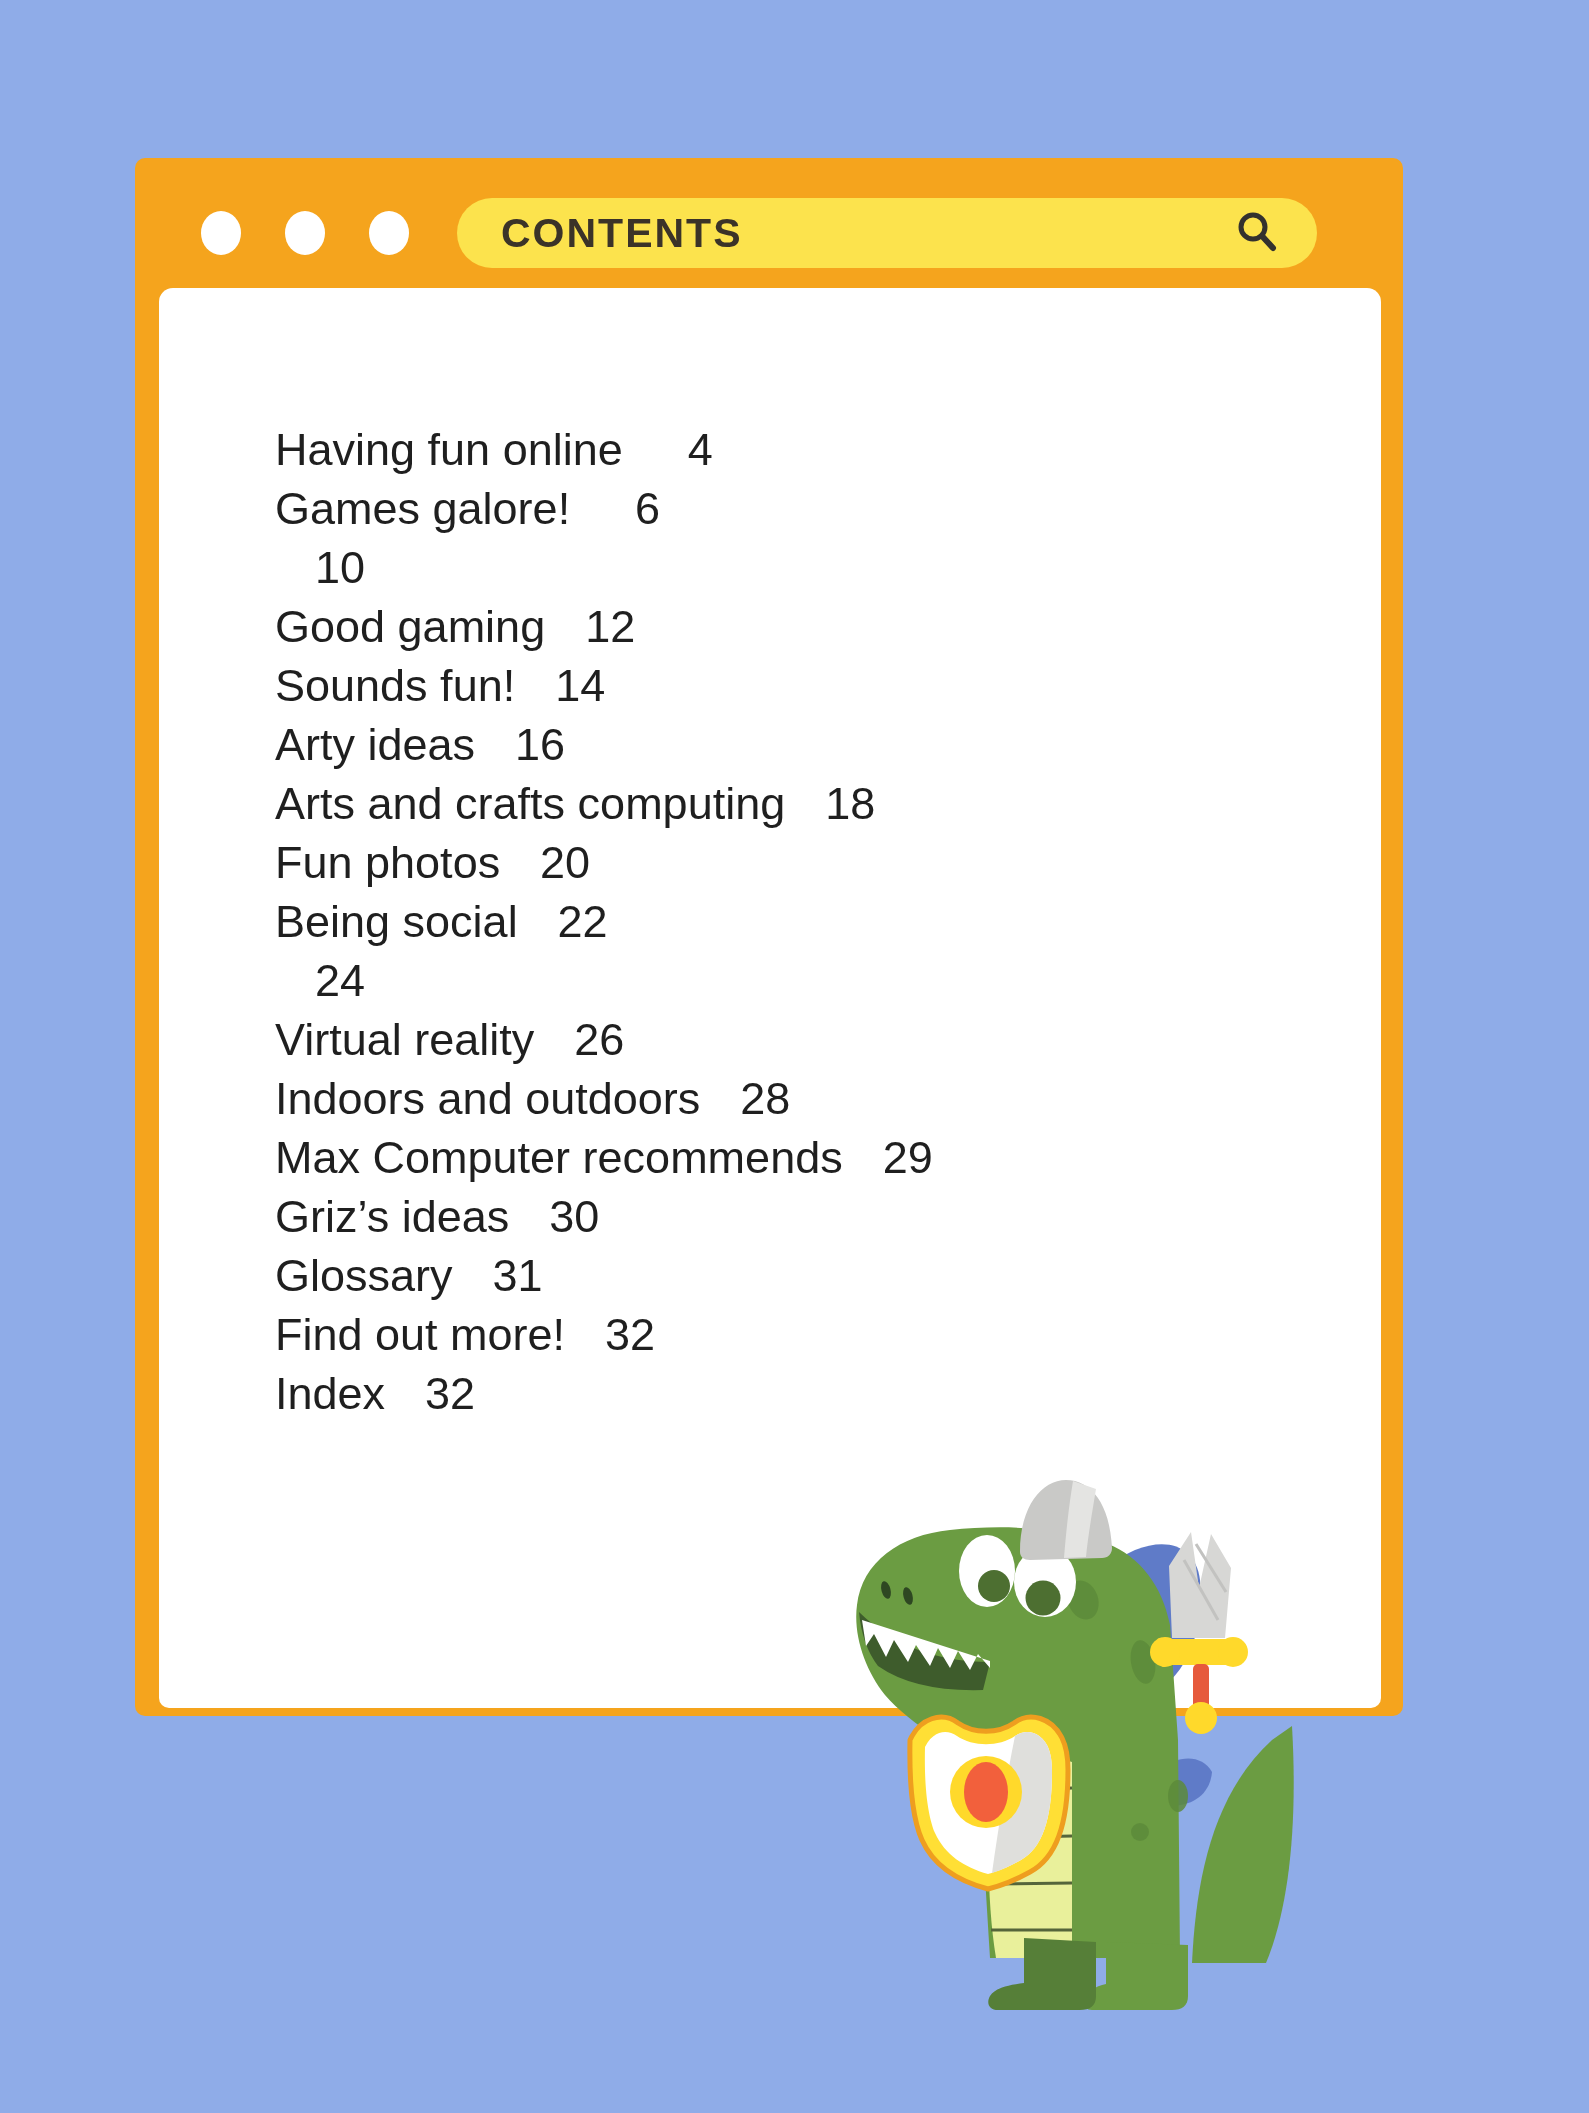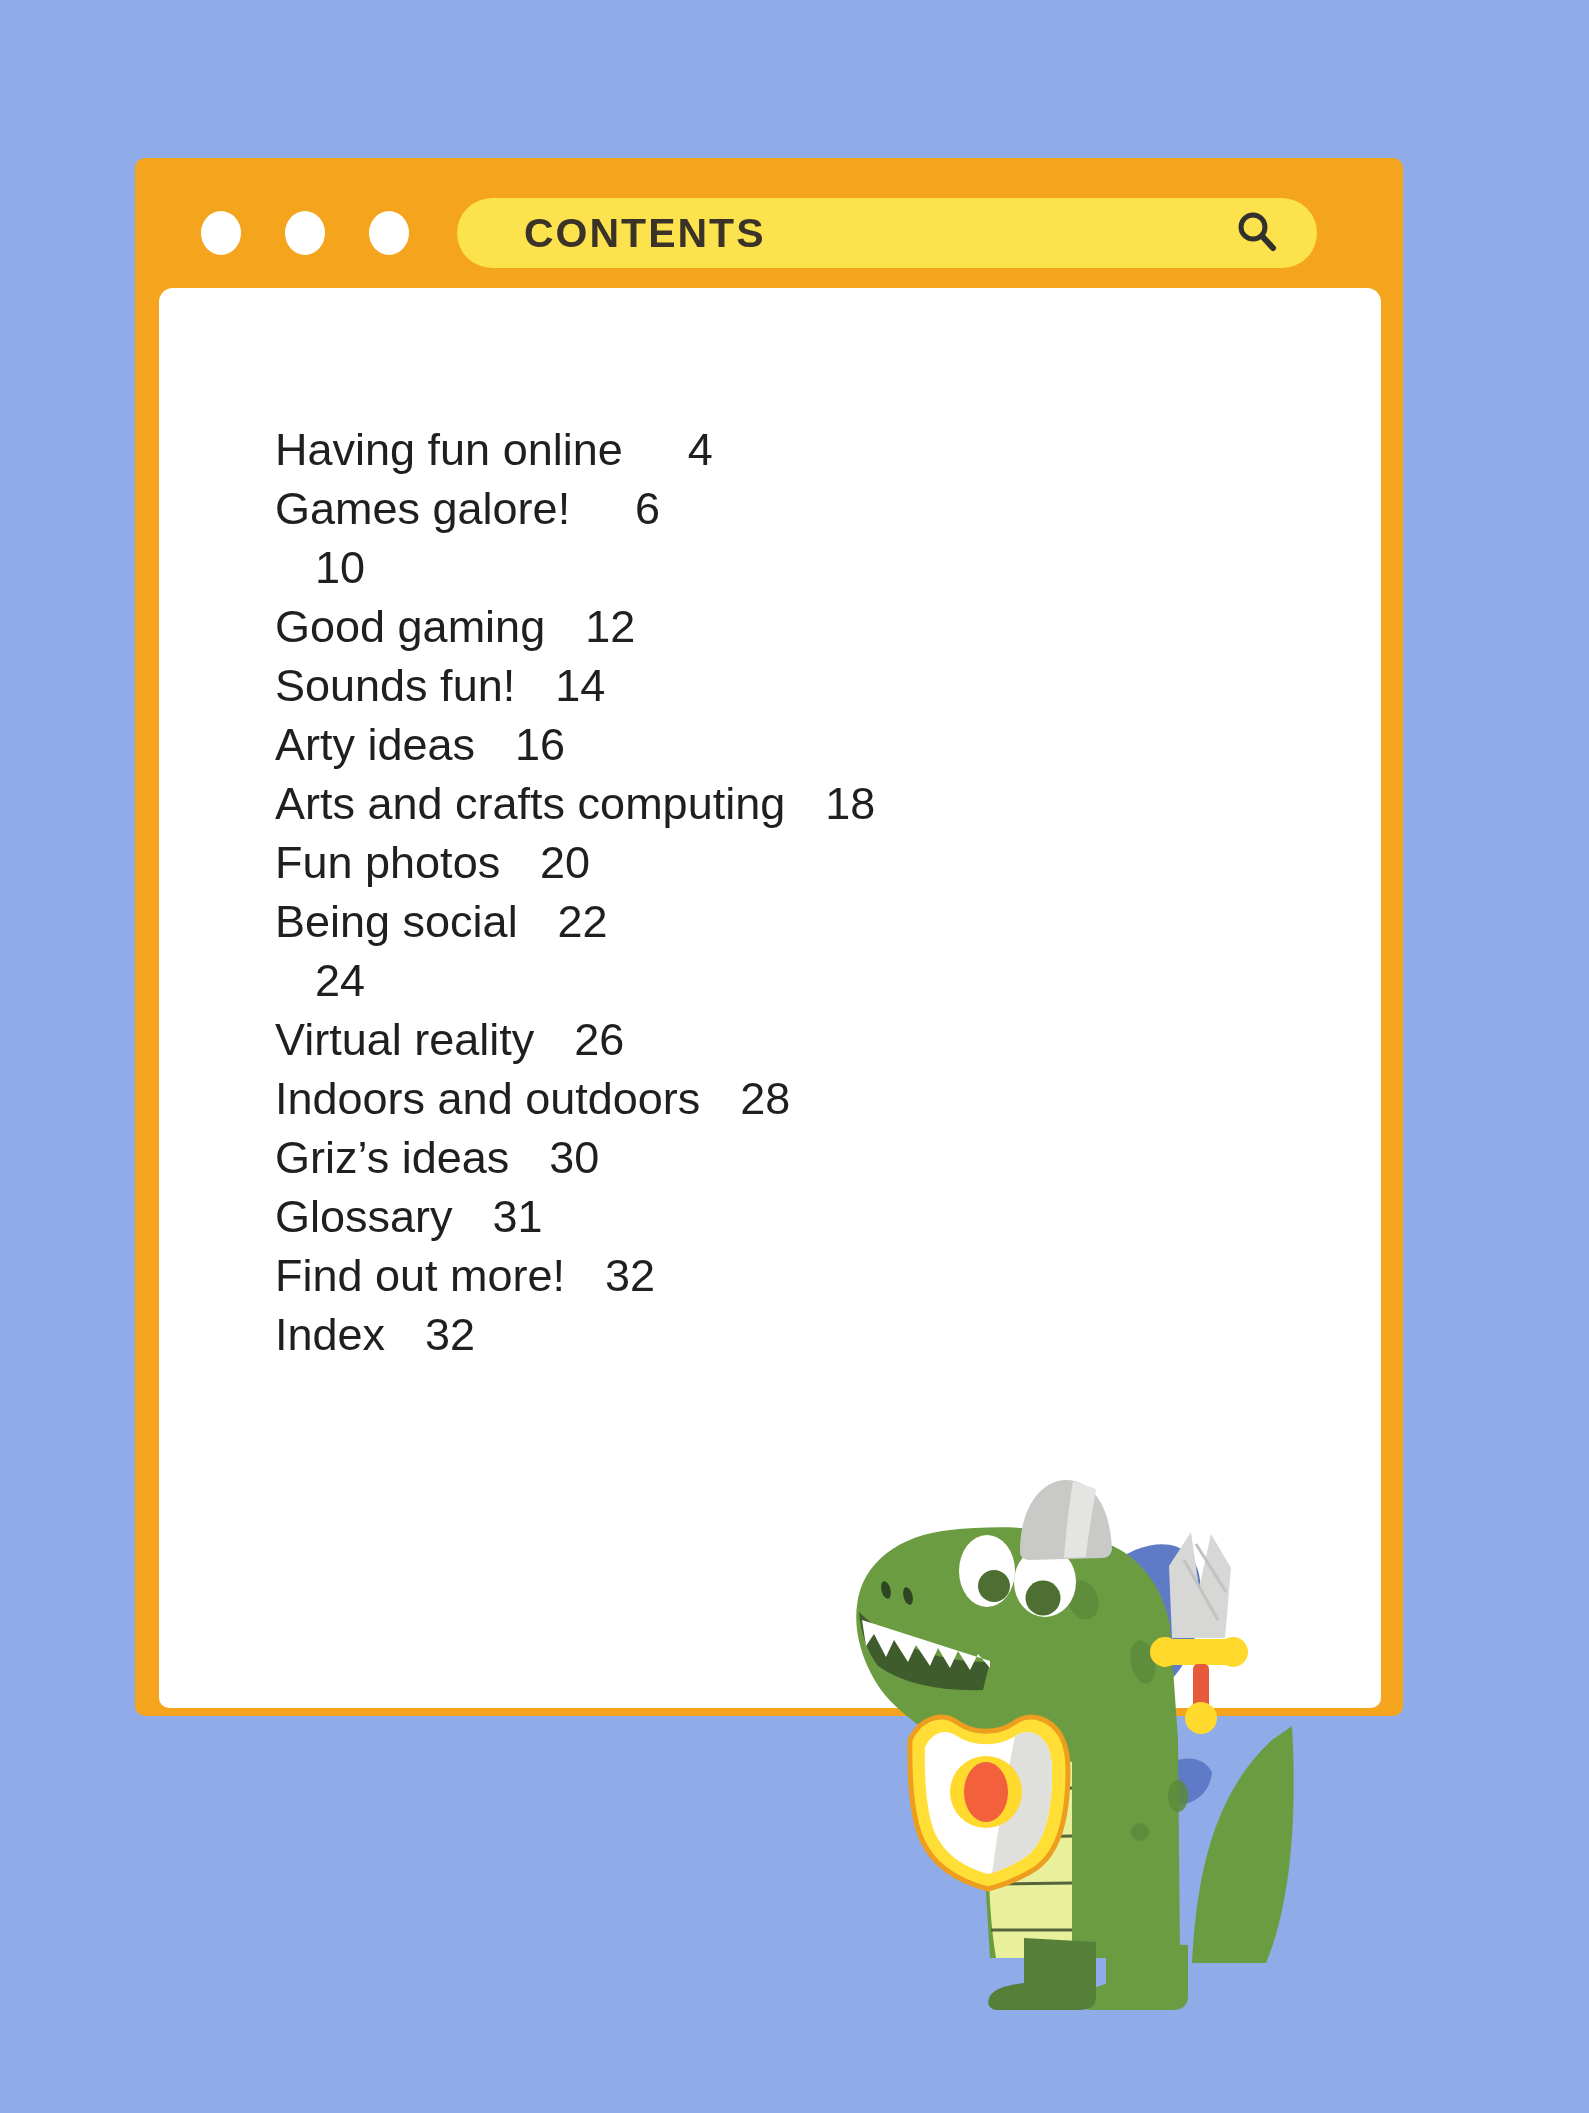--- a/index.html
+++ b/index.html
@@ -7,21 +7,21 @@
   .stage{position:relative;width:1589px;height:2113px;background:#8FACE8;overflow:hidden;}
 
   
   .frame{position:absolute;left:135px;top:158px;width:1268px;height:1558px;
          background:#F5A41D;border-radius:10px;}
   .dot{position:absolute;top:53px;width:40px;height:44px;border-radius:50%;background:#FFFFFF;}
   .dot.d1{left:66px;} .dot.d2{left:150px;} .dot.d3{left:234px;}
 
   .pill{position:absolute;left:322px;top:40px;width:860px;height:70px;border-radius:36px;
         background:#FCE34D;display:flex;align-items:center;}
-  .pill-title{margin-left:67px;font-size:41px;font-weight:800;letter-spacing:2px;color:#3B3328;}
+  .pill-title{margin-left:44px;font-size:41px;font-weight:800;letter-spacing:2px;color:#3B3328;}
   .search{position:absolute;right:38px;top:13px;width:44px;height:44px;}
 
   .content{position:absolute;left:24px;top:130px;width:1222px;height:1420px;
            background:#FFFFFF;border-radius:14px 14px 10px 10px;}
 
   
   .toc{position:absolute;left:116px;top:132px;width:947px;margin:0;padding:0;list-style:none;}
   .toc-row{height:59px;display:flex;justify-content:flex-start;align-items:center;}
   .toc-label{font-size:45px;font-weight:300;color:#1F1F1F;white-space:nowrap;}
   .toc-page{font-size:45px;font-weight:300;color:#1F1F1F;text-align:right;min-width:90px;}
@@ -86,20 +86,24 @@
           <li class="toc-row">
             <span class="toc-page">24</span>
           </li>
           <li class="toc-row">
             <span class="toc-label">Virtual reality</span>
             <span class="toc-page">26</span>
           </li>
           <li class="toc-row">
             <span class="toc-label">Indoors and outdoors</span>
             <span class="toc-page">28</span>
+          </li>
+          <li class="toc-row">
+            <span class="toc-label">Max Computer recommends</span>
+            <span class="toc-page">29</span>
           </li>
           <li class="toc-row">
             <span class="toc-label">Griz’s ideas</span>
             <span class="toc-page">30</span>
           </li>
           <li class="toc-row">
             <span class="toc-label">Glossary</span>
             <span class="toc-page">31</span>
           </li>
           <li class="toc-row">

